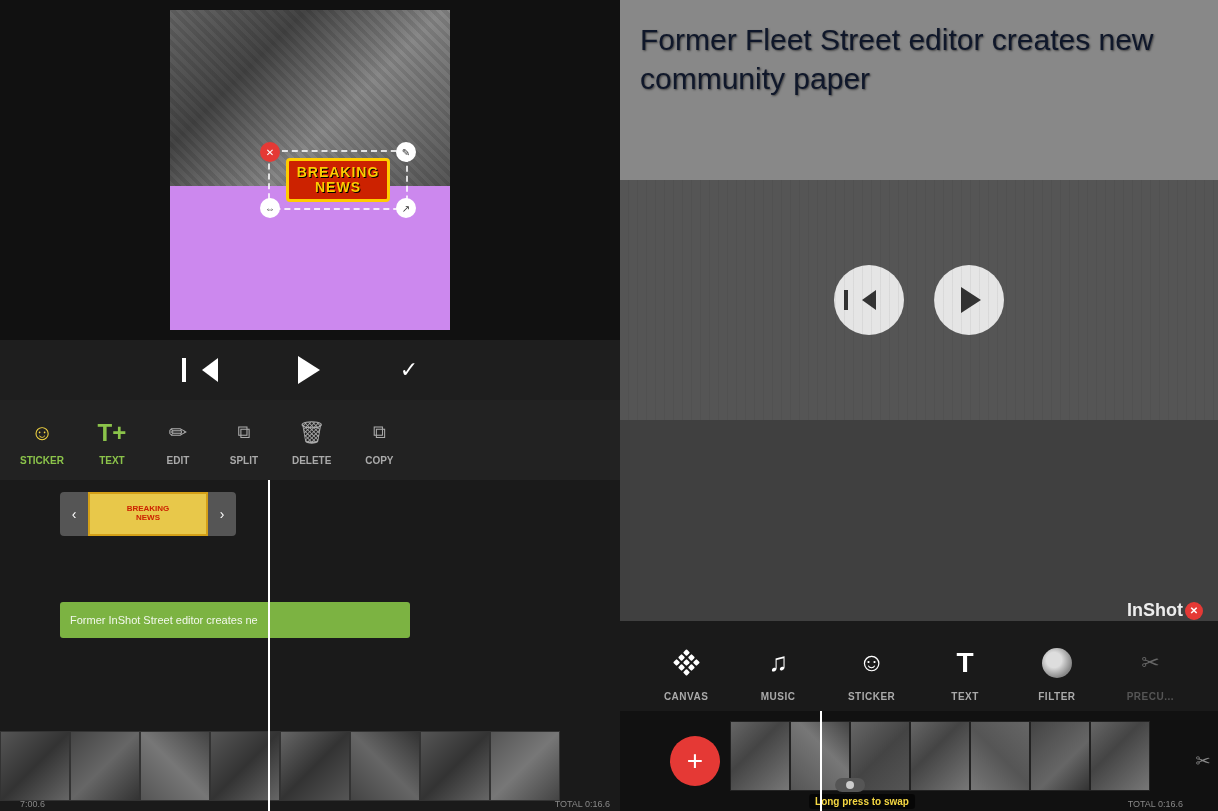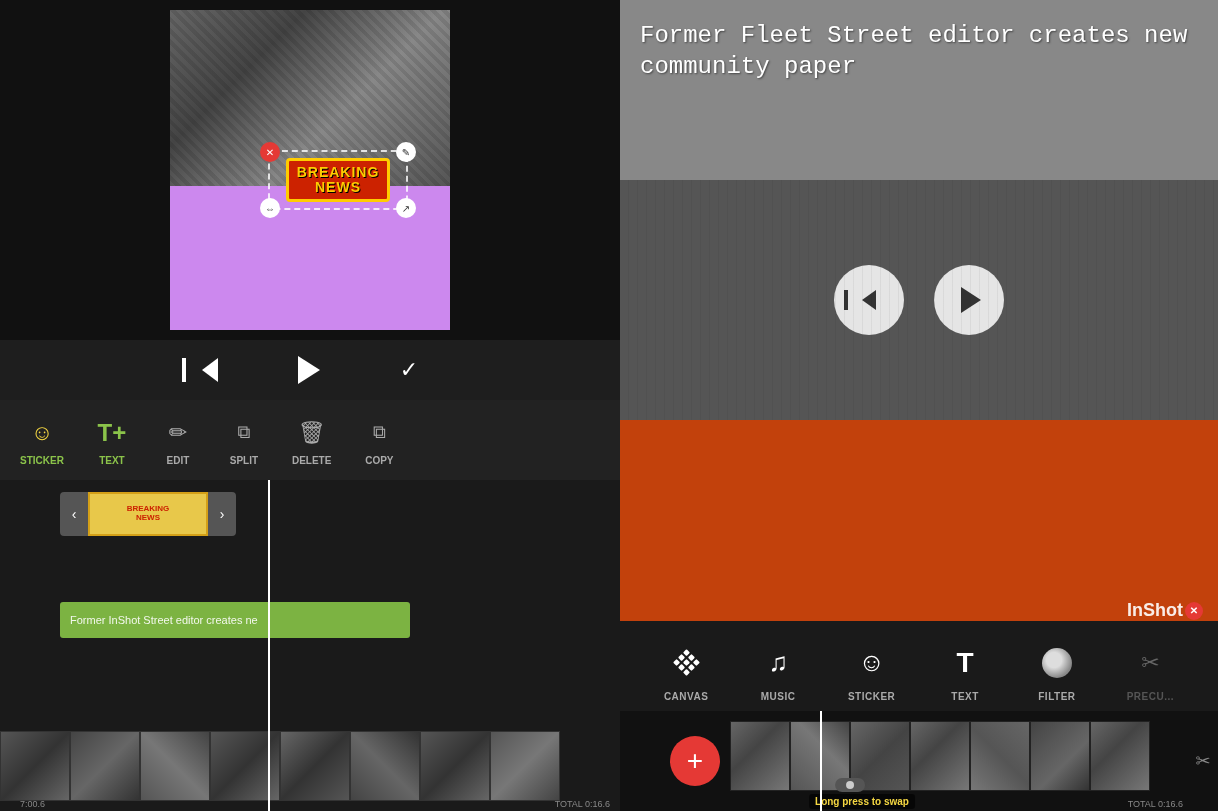--- a/index.html
+++ b/index.html
@@ -364,25 +364,25 @@
       left: 0;
       right: 0;
       height: 180px;
       background: #888;
       display: flex;
       align-items: flex-start;
       padding: 20px;
     }
 
     .news-headline {
-      color: #ffffff;
-      font-size: 24px;
+      color: #0f172a;
+      font-size: 30px;
       font-weight: 300;
       line-height: 1.3;
-      font-family: Liberation Mono, monospace;
+      font-family: Liberation Sans, sans-serif;
       text-shadow: 1px 1px 2px rgba(0,0,0,0.5);
     }
 
     .right-video-mid {
       position: absolute;
       top: 180px;
       left: 0;
       right: 0;
       height: 240px;
       background: #555;
@@ -444,21 +444,21 @@
       border-left: 20px solid #333;
       margin-left: 4px;
     }
 
     .right-video-bot {
       position: absolute;
       top: 420px;
       left: 0;
       right: 0;
       height: 216px;
-      background: #c2410c;
+      background: #404040;
       display: flex;
       align-items: flex-end;
       padding: 10px;
     }
 
     .inshot-watermark {
       position: absolute;
       bottom: 15px;
       right: 15px;
       color: rgba(255,255,255,0.9);

